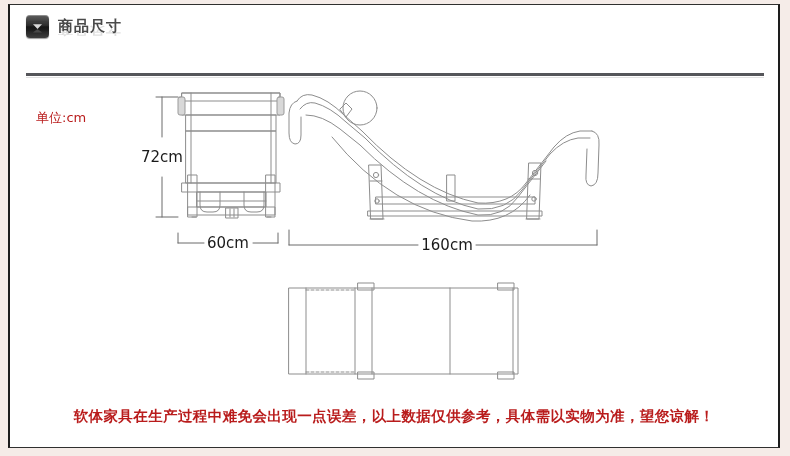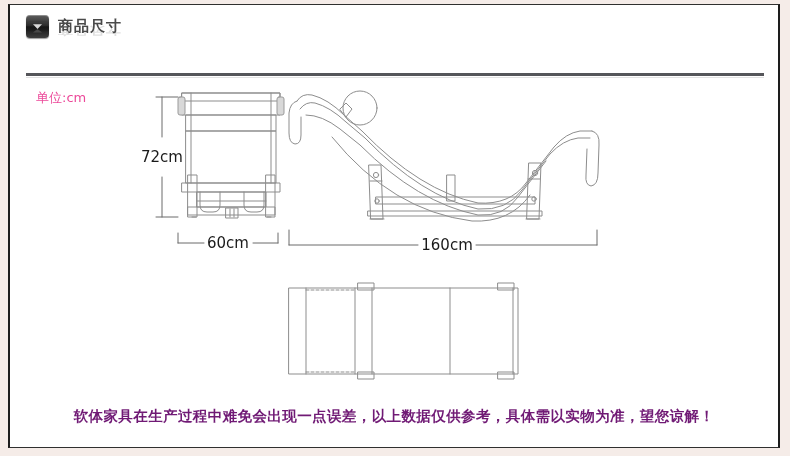--- a/index.html
+++ b/index.html
@@ -88,23 +88,23 @@
     top: 72px;
     width: 738px;
     height: 1px;
     background: #e2e2e2;
   }
 
   
   .unit-label {
     position: absolute;
     left: 26px;
-    top: 84px;
+    top: 104px;
     font-size: 13px;
-    color: #ec4899;
+    color: #b91c1c;
     white-space: nowrap;
   }
 
   
   .drawing {
     position: absolute;
     left: 0;
     top: 0;
     width: 772px;
     height: 444px;
@@ -119,21 +119,21 @@
 
   
   .disclaimer {
     position: absolute;
     left: 0;
     right: 0;
     top: 402px;
     text-align: center;
     font-size: 14.5px;
     font-weight: bold;
-    color: #701a75;
+    color: #b91c1c;
     letter-spacing: 0.4px;
     white-space: nowrap;
   }
 </style>
 </head>
 <body>
 
 <div id="page">
   <div class="card">
 

